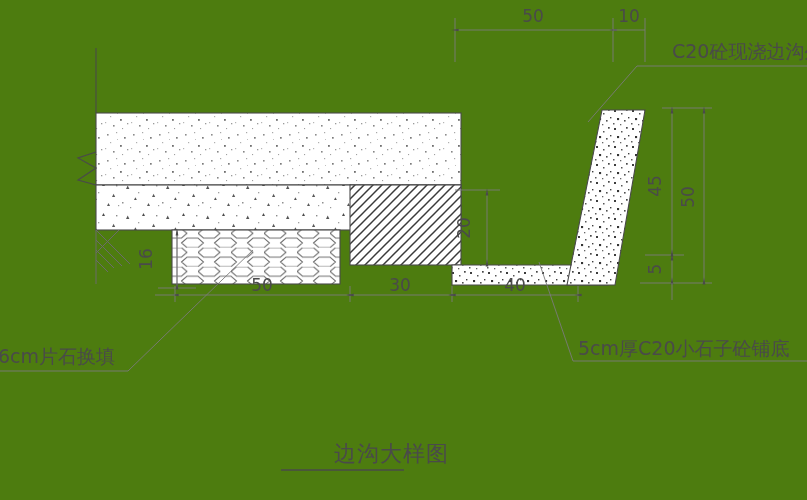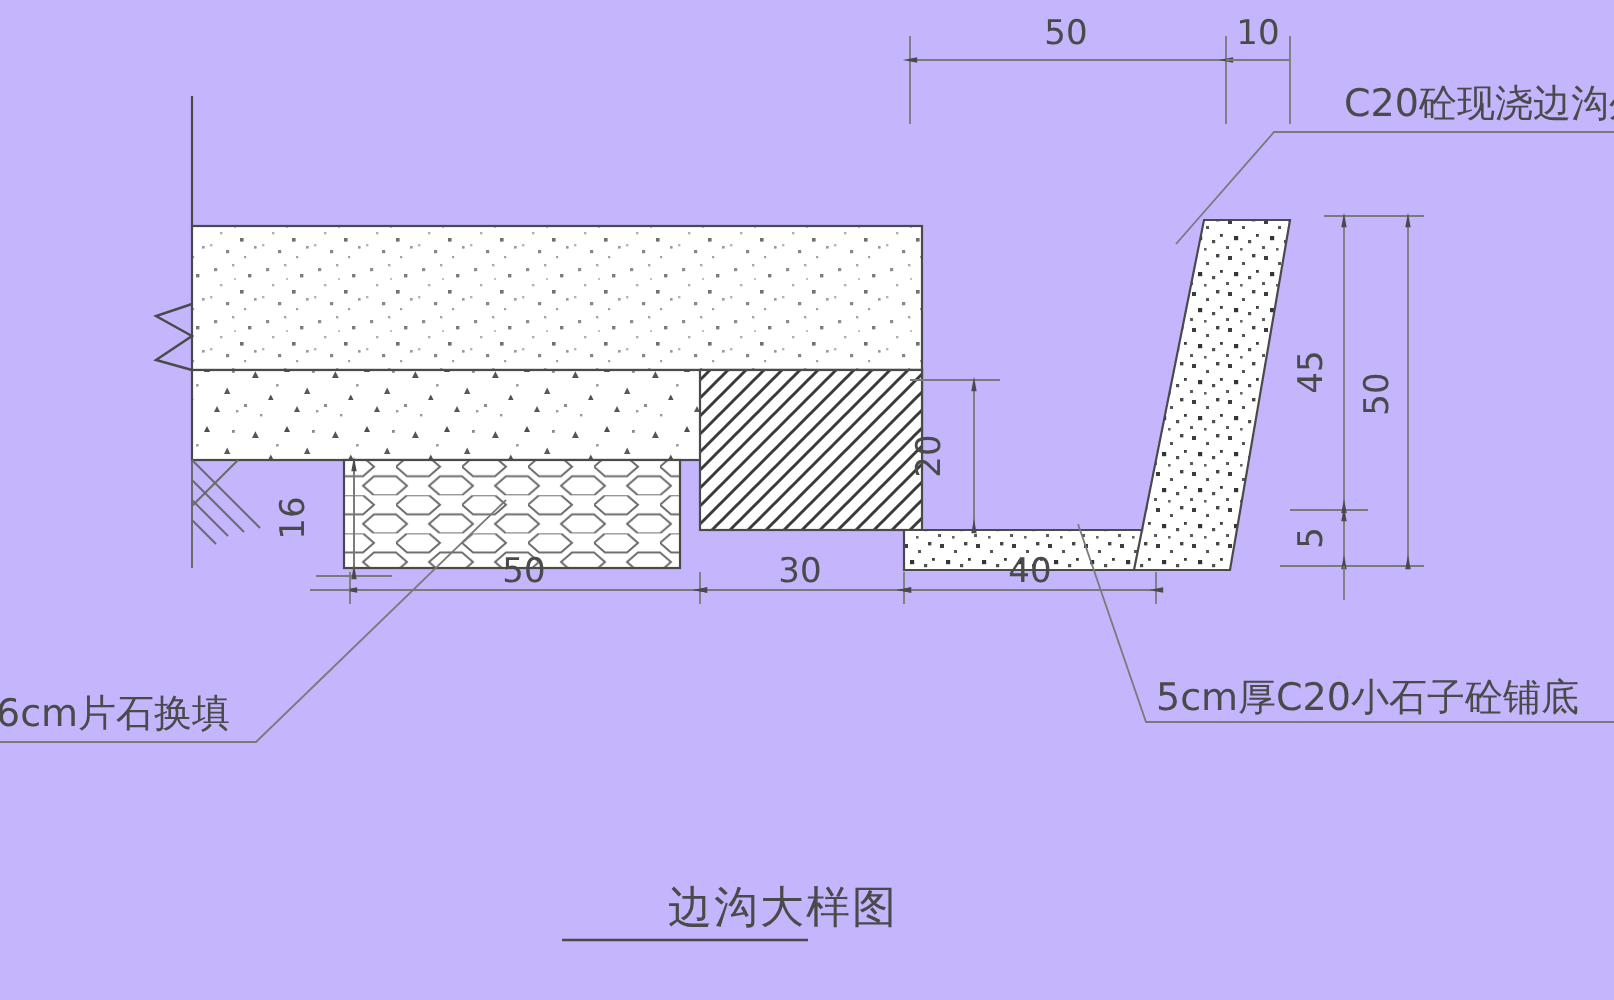--- a/index.html
+++ b/index.html
@@ -8,21 +8,21 @@
     padding: 0;
     background: #ffffff;
   }
   body {
     font-family: "DejaVu Sans", sans-serif;
   }
   #stage {
     position: relative;
     width: 807px;
     height: 500px;
-    background: #c4b5fd;
+    background: #4d7c0f;
     overflow: hidden;
   }
   #stage svg {
     display: block;
     position: absolute;
     top: 0;
     left: 0;
   }
   .dimtext, .labeltext, .titletext {
     font-family: "DejaVu Sans", sans-serif;

